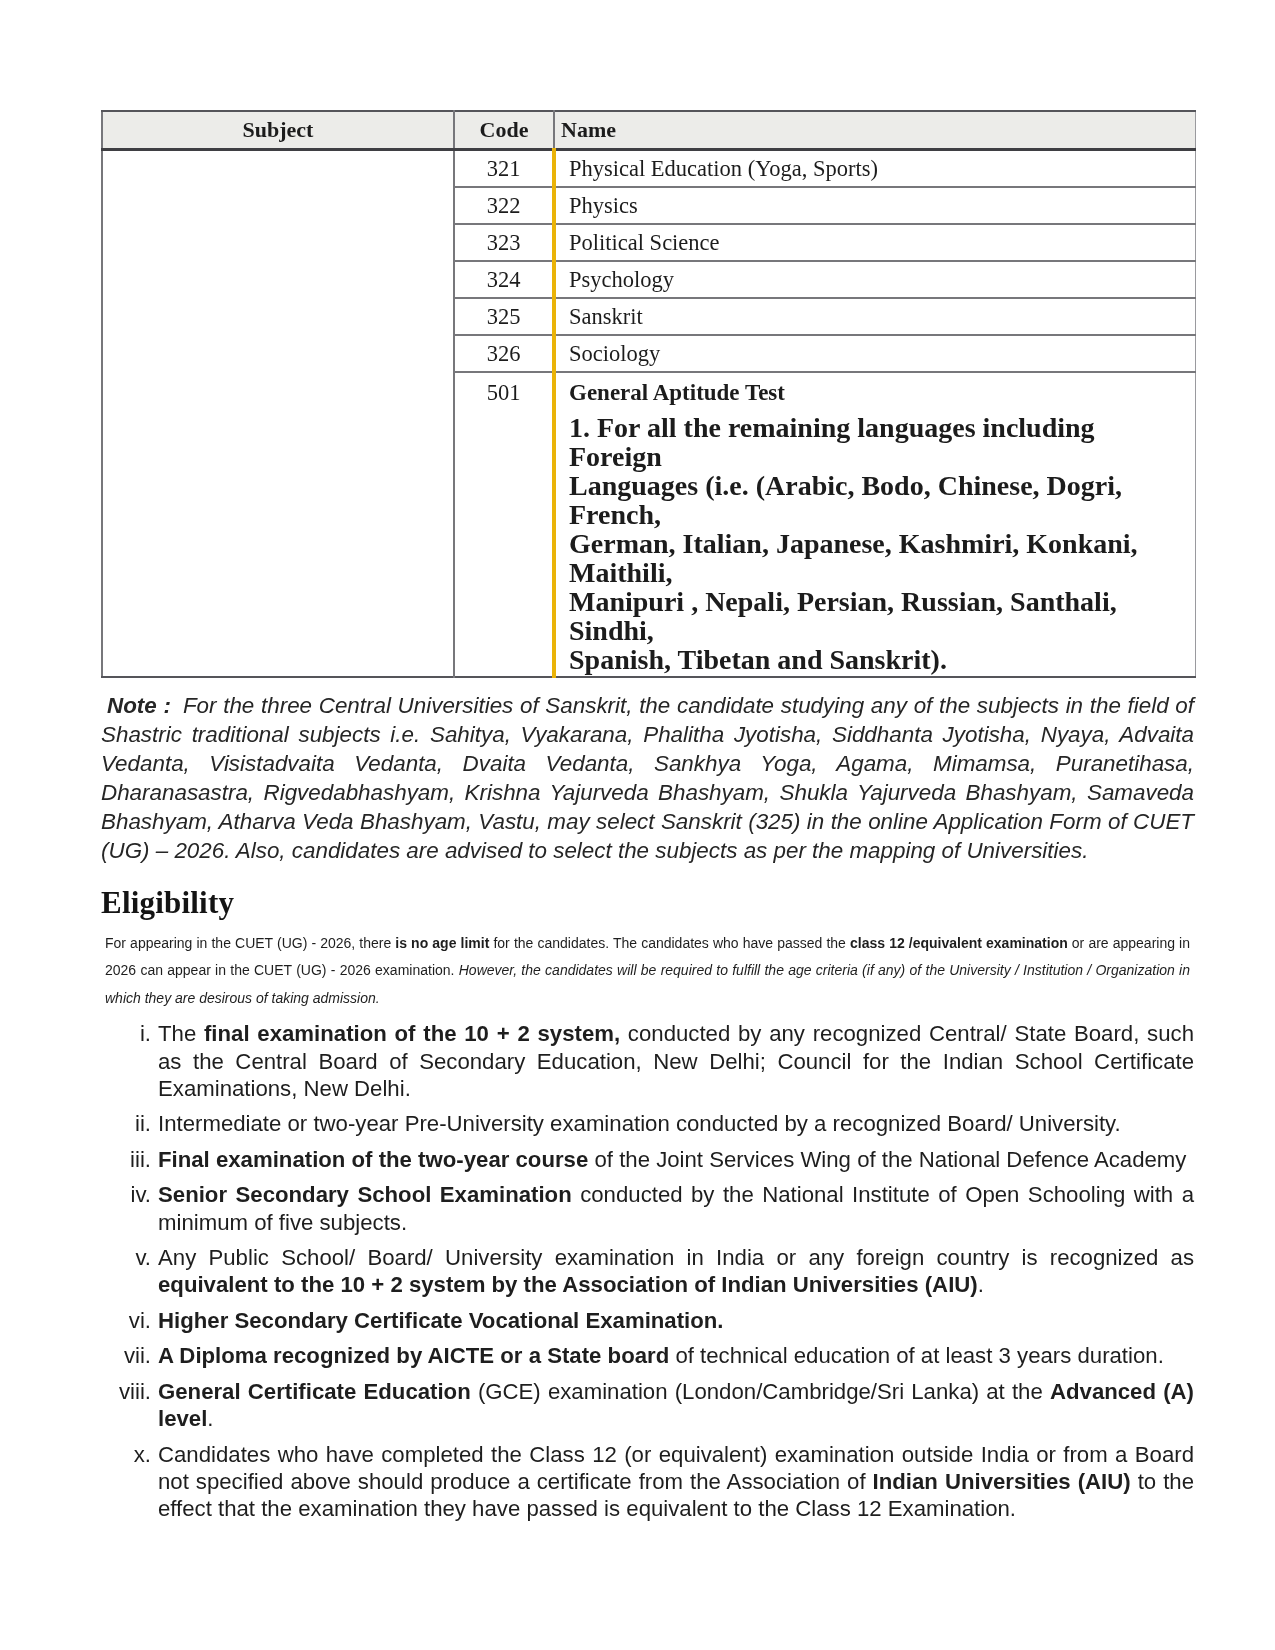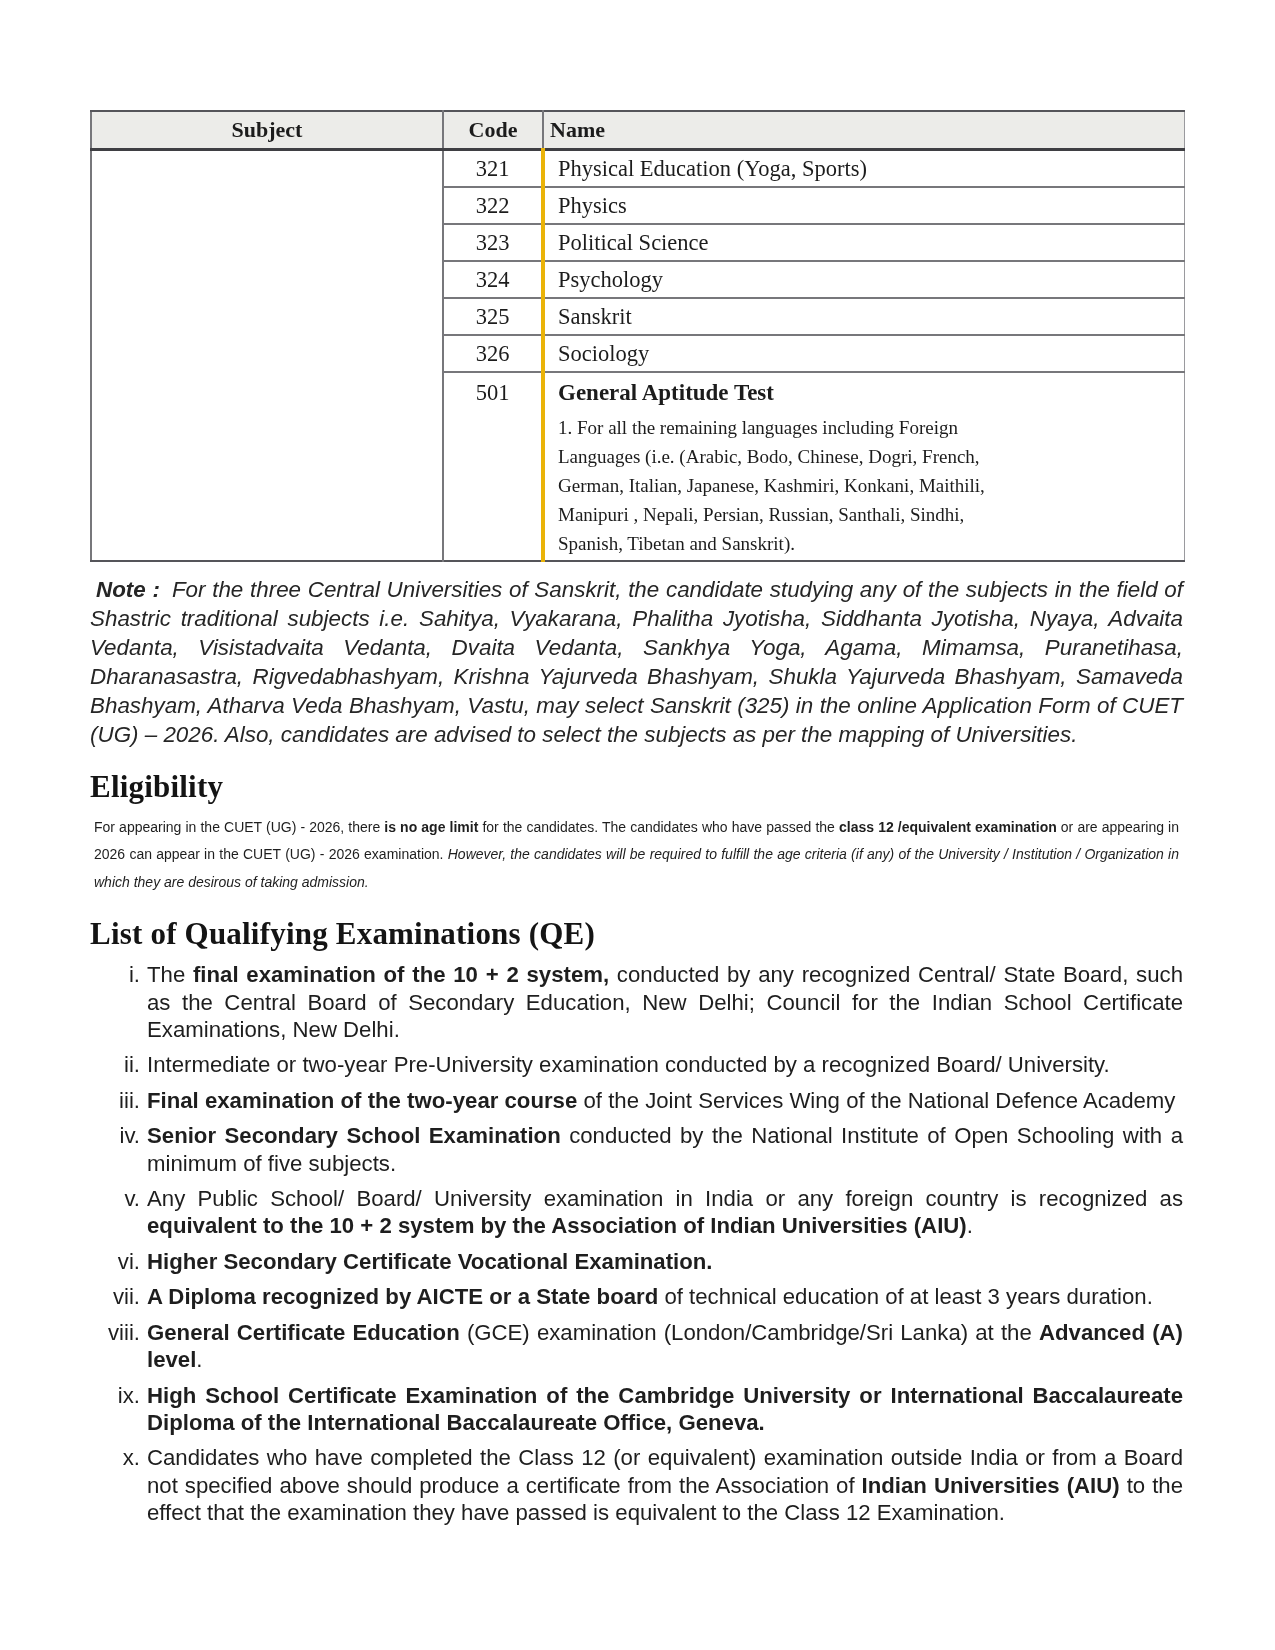--- a/index.html
+++ b/index.html
@@ -1,18 +1,18 @@
 <!DOCTYPE html>
 <html><head>
 <meta charset="utf-8">
 <style>
   html,body{margin:0;padding:0;background:#ffffff;}
   body{width:1275px;height:1650px;position:relative;color:#1e1e1e;
        font-family:"Liberation Sans",sans-serif;}
-  .content{position:absolute;left:90px;top:110px;width:1093px;}
+  .content{position:absolute;left:101px;top:110px;width:1093px;}
 
   
   table.subj{width:1093px;border-collapse:collapse;table-layout:fixed;
              font-family:"Liberation Serif",serif;color:#1c1c1c;
              border-top:2px solid #55555a;border-bottom:2px solid #55555a;
              border-left:2px solid #77777b;border-right:1px solid #9a9a9e;}
   col.c-subject{width:352px;} col.c-code{width:100px;} col.c-name{width:641px;}
   table.subj th{background:#ecece9;font-size:22px;font-weight:700;
                 padding:3px 6px;height:30px;border-bottom:3px solid #3f3f43;}
   th.th-subject{text-align:center;}
@@ -20,21 +20,21 @@
   th.th-name{text-align:left;padding-left:14px;}
   td.td-subject{border-right:2px solid #77777b;}
   td.td-code{text-align:center;font-size:22.5px;height:33px;vertical-align:middle;
              border-left:2px solid #77777b;border-right:4px solid #eab308;
              border-bottom:2px solid #77777b;}
   td.td-name{font-size:22.5px;padding:2px 13px;vertical-align:middle;
              border-bottom:2px solid #77777b;}
   tr.gat-row td{border-bottom:none;border-radius:28px;}
   td.gat-code{vertical-align:top;padding-top:7px;}
   .gat-title{font-weight:700;font-size:23px;margin:5px 0 7px;}
-  .gat-line{font-size:19px;line-height:29px;}
+  .gat-line{font-size:28px;line-height:29px;font-weight:bold;}
 
   
   .note{margin:13px 0 0;font-style:italic;font-size:22.4px;line-height:29px;
         text-align:justify;color:#262626;text-indent:6px;}
   .note span:first-child{padding-right:12px;}
 
   
   .h-serif{font-family:"Liberation Serif",serif;font-weight:700;font-size:31px;
            color:#141414;margin:20px 0 9px;letter-spacing:.2px;}
   .body-par{font-size:14px;line-height:27.4px;text-align:justify;margin:4px;}
@@ -102,21 +102,20 @@
         </td>
       </tr>
     </tbody>
   </table>
 
   <p class="note"><span style="font-weight: 700;">Note :</span><span>For the three Central Universities of Sanskrit, the candidate studying any of the subjects in the field of Shastric traditional subjects i.e. Sahitya, Vyakarana, Phalitha Jyotisha, Siddhanta Jyotisha, Nyaya, Advaita Vedanta, Visistadvaita Vedanta, Dvaita Vedanta, Sankhya Yoga, Agama, Mimamsa, Puranetihasa, Dharanasastra, Rigvedabhashyam, Krishna Yajurveda Bhashyam, Shukla Yajurveda Bhashyam, Samaveda Bhashyam, Atharva Veda Bhashyam, Vastu, may select Sanskrit (325) in the online Application Form of CUET (UG) – 2026. Also, candidates are advised to select the subjects as per the mapping of Universities.</span></p>
 
   <h2 class="h-serif">Eligibility</h2>
   <p class="body-par"><span>For appearing in the CUET (UG) - 2026, there </span><span style="font-weight: 700;">is no age limit</span><span> for the candidates. The candidates who have passed the </span><span style="font-weight: 700;">class 12 /equivalent examination</span><span> or are appearing in 2026 can appear in the CUET (UG) - 2026 examination. </span><span style="font-style: italic;">However, the candidates will be required to fulfill the age criteria (if any) of the University / Institution / Organization in which they are desirous of taking admission.</span></p>
 
-  <h2 class="h-serif">List of Qualifying Examinations (QE)</h2>
   <ol class="qe">
     <li>
       <span class="num">i.</span>
       <span class="li-text"><span>The </span><span style="font-weight: 700;">final examination of the 10 + 2 system,</span><span> conducted by any recognized Central/ State Board, such as the Central Board of Secondary Education, New Delhi; Council for the Indian School Certificate Examinations, New Delhi.</span></span>
     </li>
     <li>
       <span class="num">ii.</span>
       <span class="li-text"><span style="font-weight: 400;">Intermediate or two-year Pre-University</span><span> examination conducted by a recognized Board/ University.</span></span>
     </li>
     <li>
@@ -137,22 +136,18 @@
     </li>
     <li>
       <span class="num">vii.</span>
       <span class="li-text"><span style="font-weight: 700;">A Diploma recognized by AICTE or a State board</span><span> of technical education of at least 3 years duration.</span></span>
     </li>
     <li>
       <span class="num">viii.</span>
       <span class="li-text"><span style="font-weight: 700;">General Certificate Education</span><span> (GCE) examination (London/Cambridge/Sri Lanka) at the </span><span style="font-weight: 700;">Advanced (A) level</span><span>.</span></span>
     </li>
     <li>
-      <span class="num">ix.</span>
-      <span class="li-text"><span style="font-weight: 700;">High School Certificate Examination of the Cambridge University or International Baccalaureate Diploma of the International Baccalaureate Office, Geneva.</span></span>
-    </li>
-    <li>
       <span class="num">x.</span>
       <span class="li-text"><span>Candidates who have completed the Class 12 (or equivalent) examination outside India or from a Board not specified above should produce a certificate from the Association of </span><span style="font-weight: 700;">Indian Universities (AIU)</span><span> to the effect that the examination they have passed is equivalent to the Class 12 Examination.</span></span>
     </li>
   </ol>
 
 </div>
 
 </body></html>

